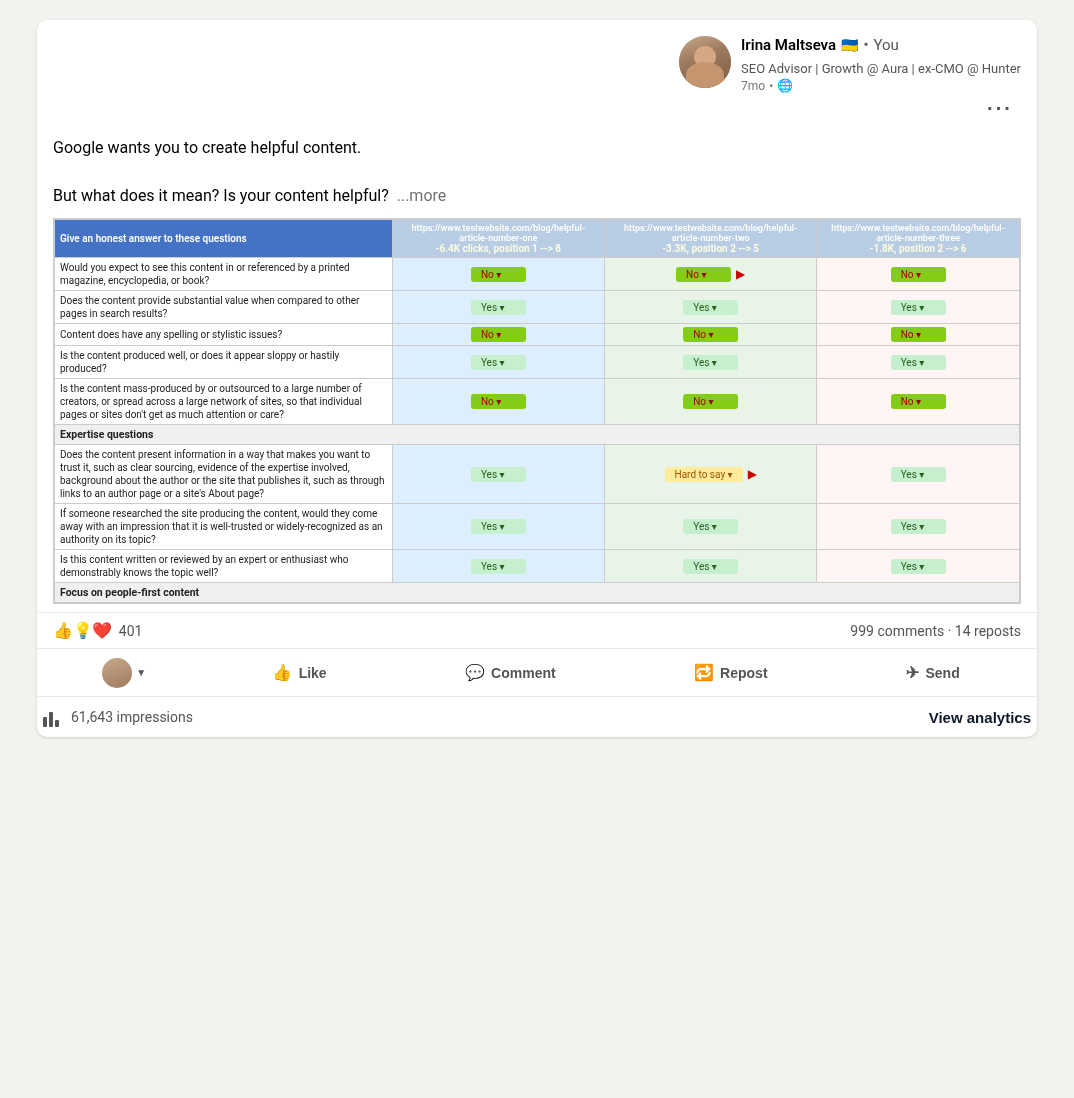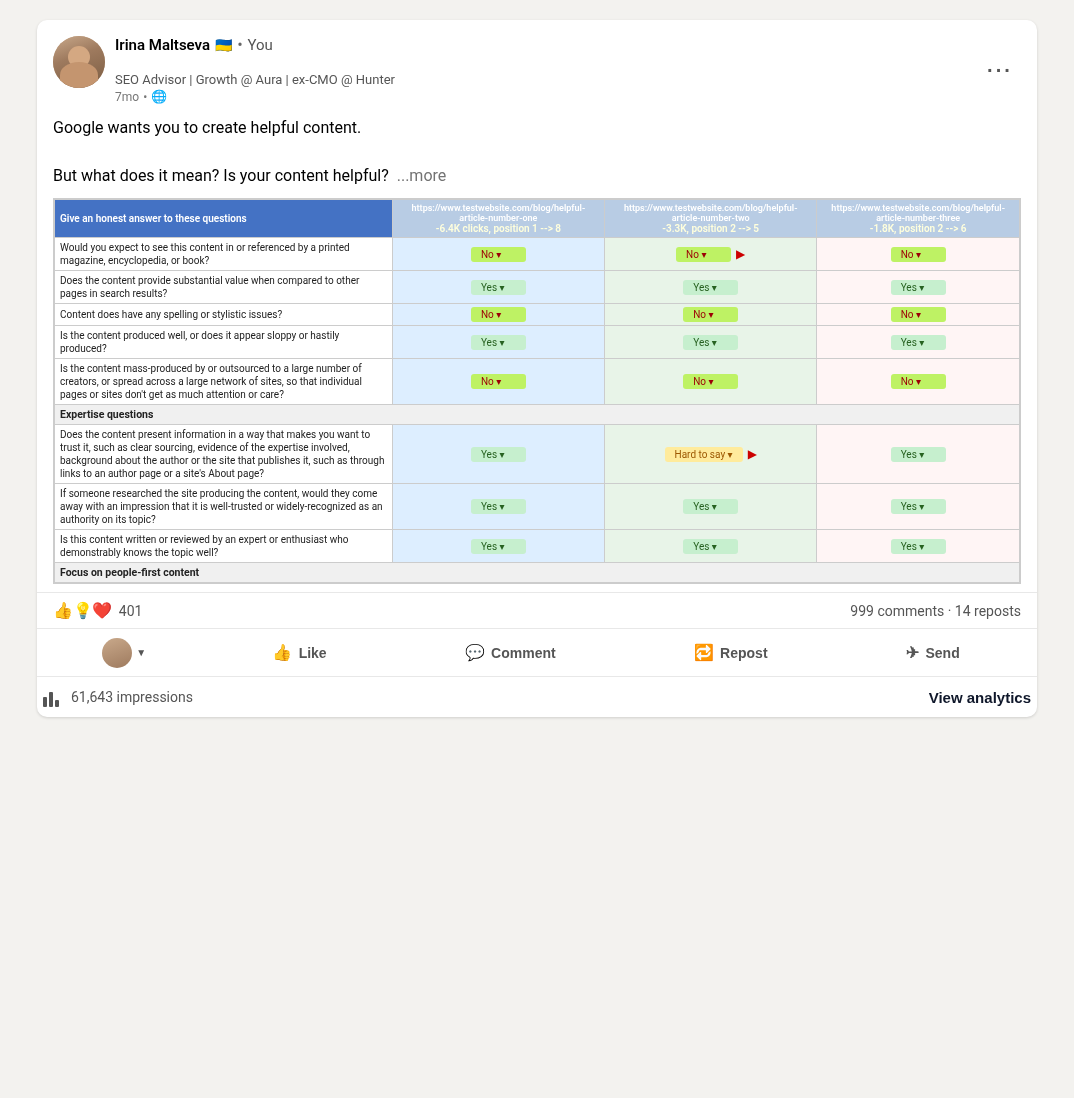--- a/index.html
+++ b/index.html
@@ -15,23 +15,24 @@
     .card {
       background: #fff;
       border-radius: 10px;
       box-shadow: 0 1px 3px rgba(0,0,0,0.15);
       width: 1000px;
       max-width: 1000px;
       overflow: hidden;
     }
     .post-header {
       display: flex;
-      align-items: center;
+      align-items: flex-end;
       padding: 16px 16px 8px 16px;
       justify-content: space-between;
+      flex-direction: column;
     }
     .post-header-left {
       display: flex;
       align-items: flex-start;
       gap: 10px;
     }
     .avatar {
       width: 52px;
       height: 52px;
       border-radius: 50%;
@@ -68,21 +69,21 @@
       display: flex;
       align-items: center;
       gap: 5px;
       font-size: 15px;
       font-weight: 600;
       color: #000;
     }
     .flag-emoji { font-size: 14px; }
     .dot-sep { color: #666; font-size: 14px; }
     .you-badge { color: #555; font-weight: 400; font-size: 15px; }
-    .author-title { font-size: 13px; color: #555; margin-top: 18px; }
+    .author-title { font-size: 13px; color: #555; margin-top: 7px; }
     .post-meta { font-size: 12px; color: #777; margin-top: 2px; display: flex; align-items: center; gap: 4px; }
     .globe-icon { font-size: 13px; }
     .more-btn {
       background: none; border: none; cursor: pointer;
       font-size: 20px; color: #555; font-weight: 700;
       padding: 4px 8px;
       letter-spacing: 2px;
     }
     .post-text {
       padding: 4px 16px 10px 16px;
@@ -134,21 +135,21 @@
     }
     .pill {
       display: inline-block;
       padding: 2px 10px;
       border-radius: 3px;
       font-size: 10px;
       min-width: 55px;
       text-align: left;
     }
     .pill-green { background: #c6efce; color: #276221; }
-    .pill-red { background: #bef264; color: #9c0006; }
+    .pill-red { background: #84cc16; color: #9c0006; }
     .pill-yellow { background: #ffeb9c; color: #9c5700; }
     .arrow-indicator {
       color: #c00;
       font-size: 12px;
       margin-left: 3px;
     }
     .dd-row { display: flex; align-items: center; justify-content: center; gap: 2px; }
     .reactions-row {
       display: flex;
       justify-content: space-between;

